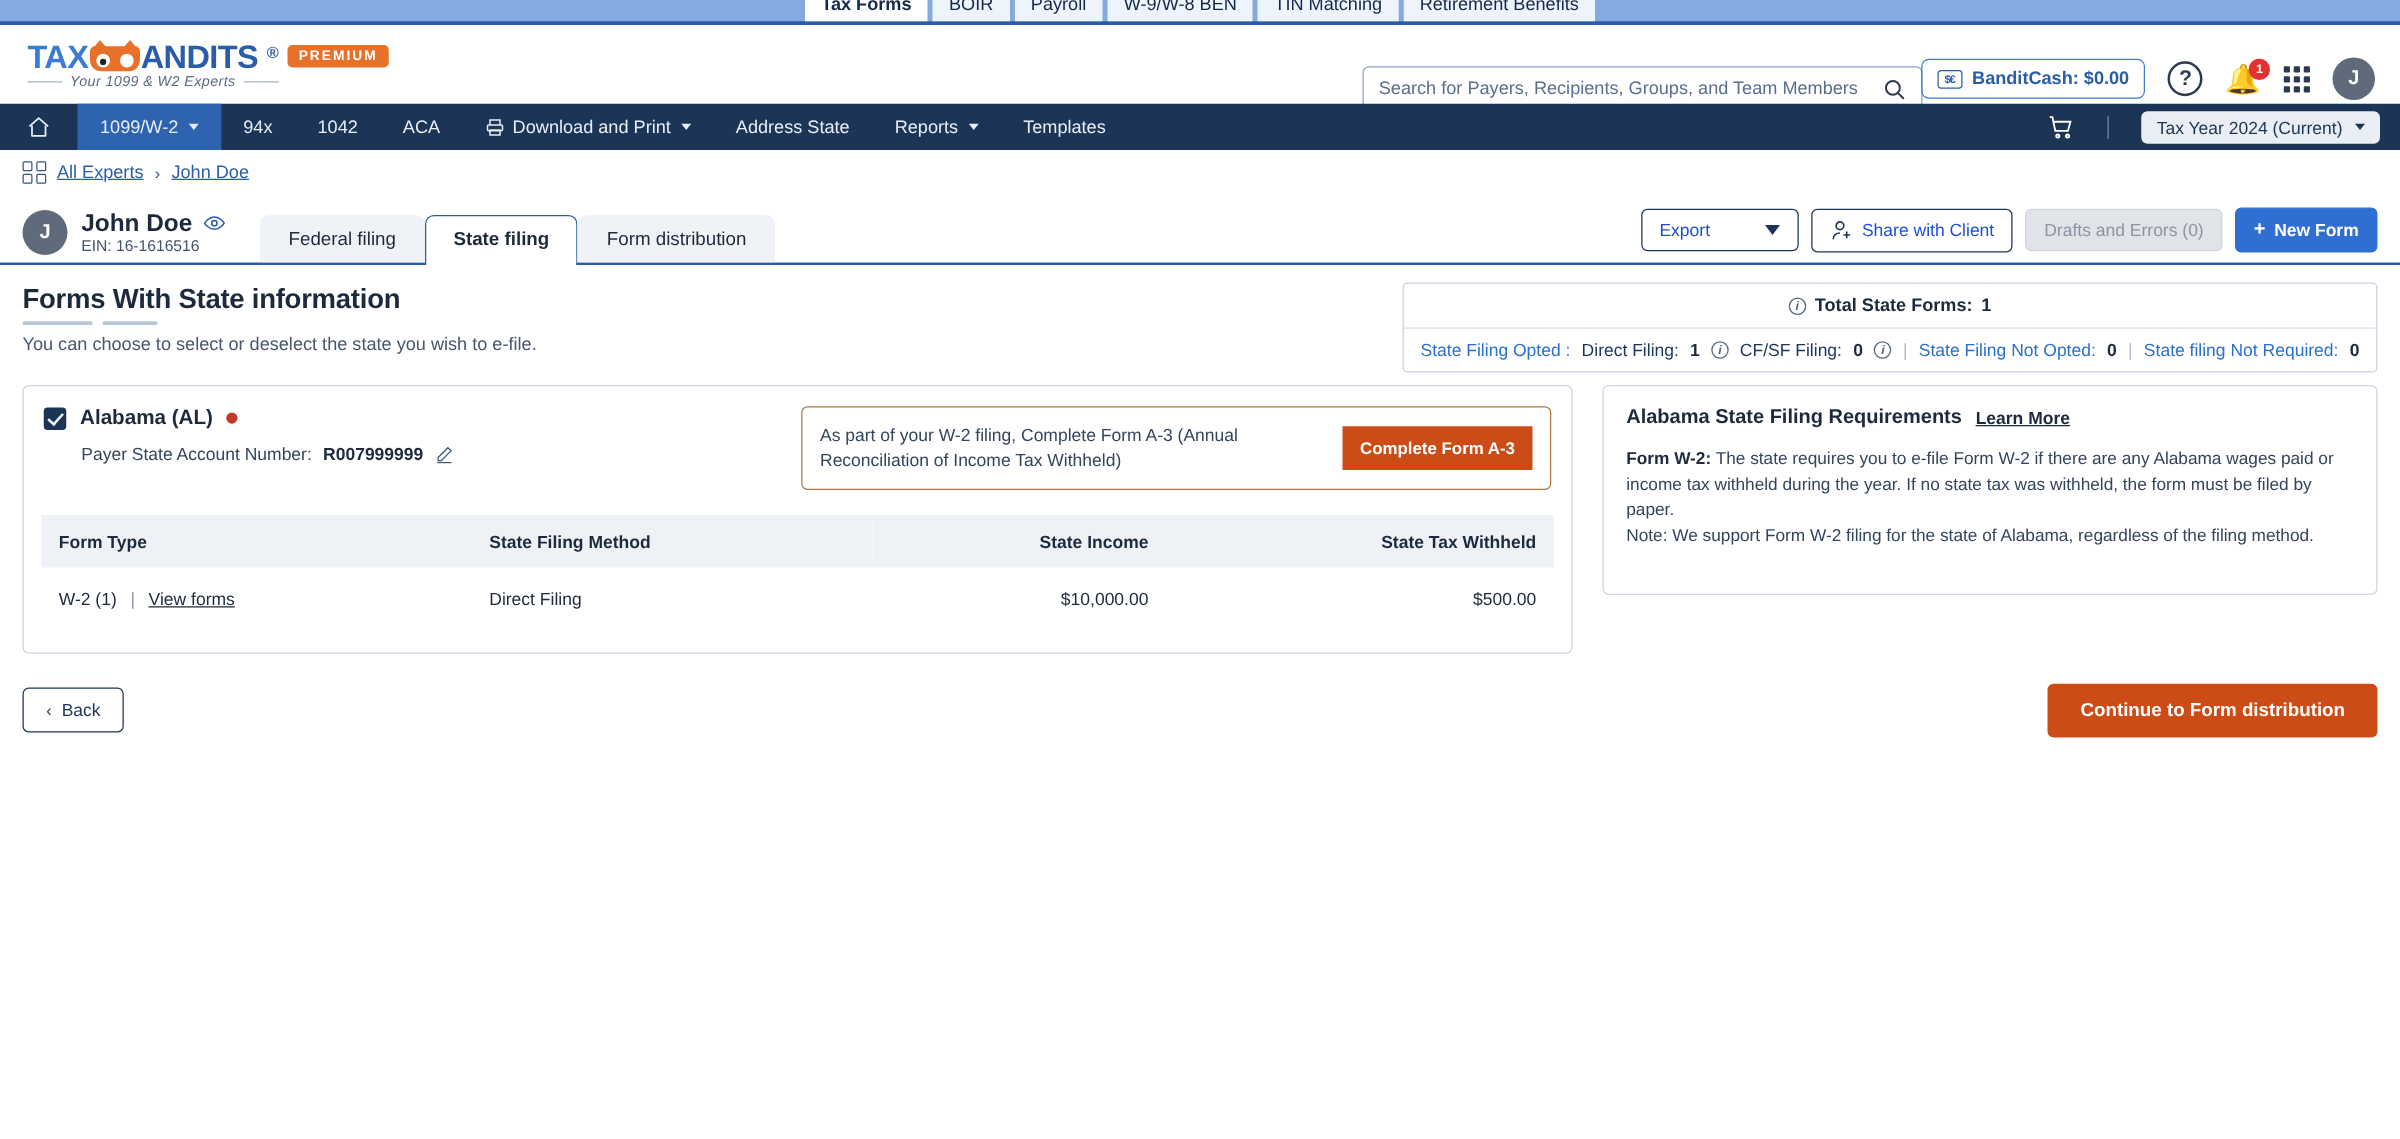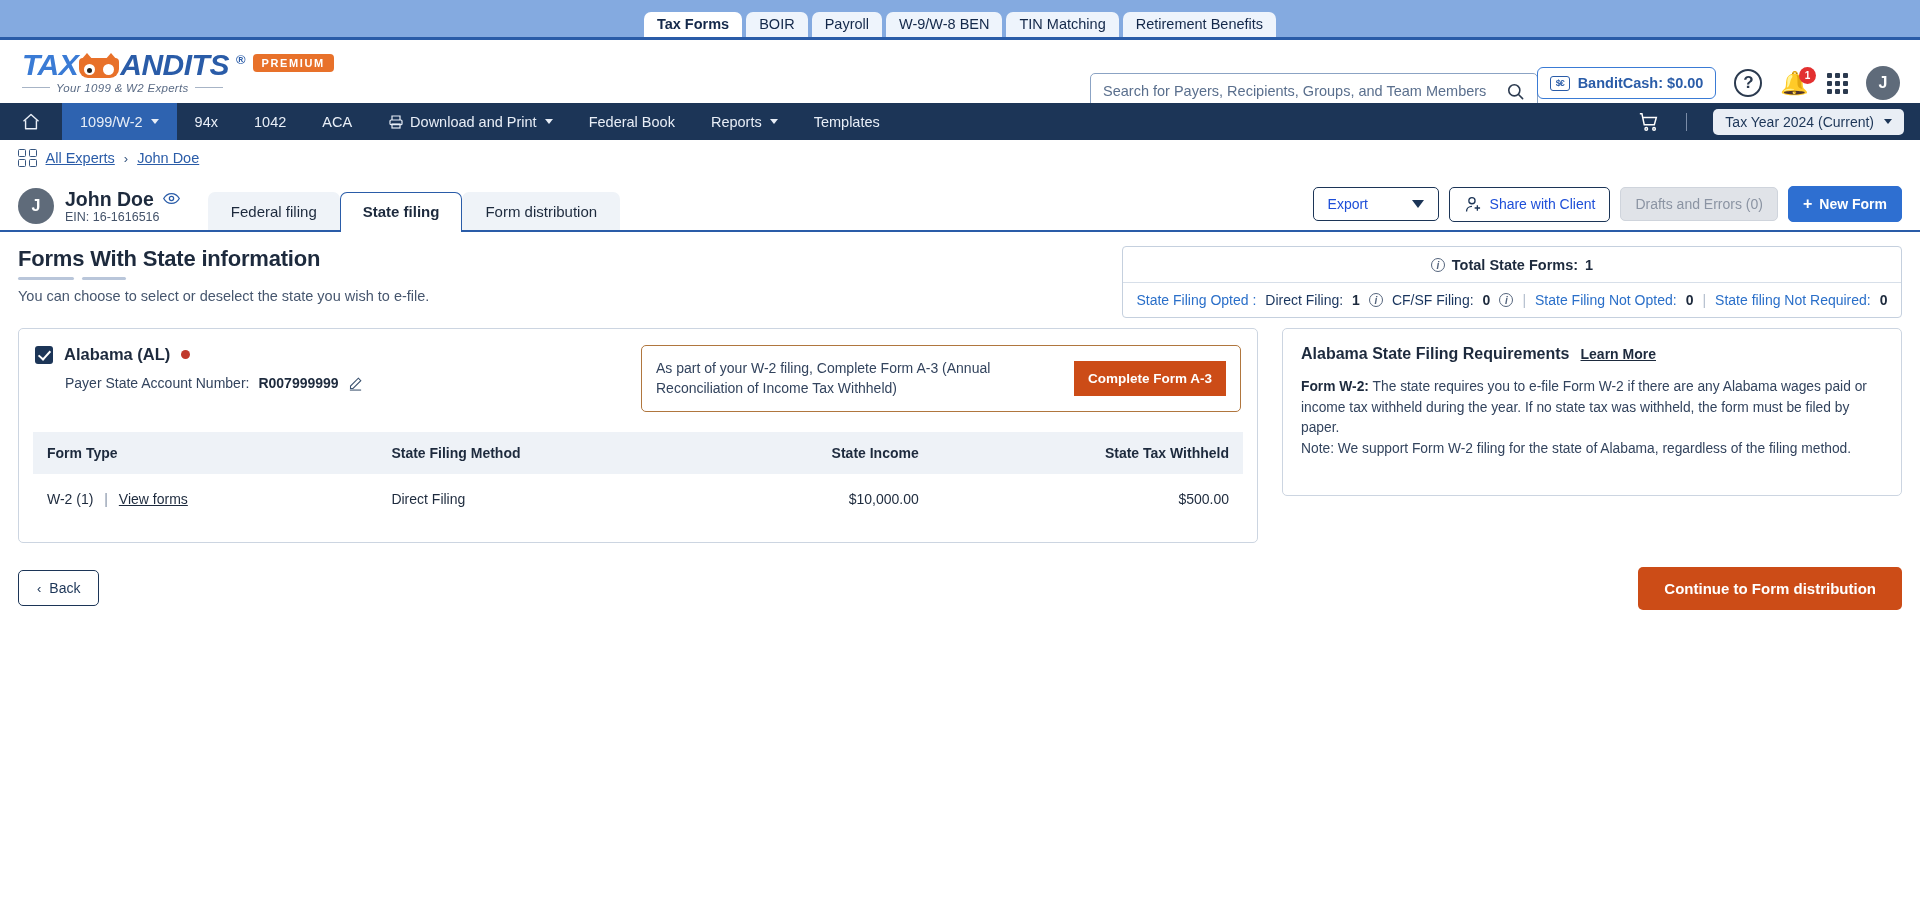--- a/index.html
+++ b/index.html
@@ -6,21 +6,21 @@
   html, body {
     width: 1920px; height: 911px;
     font-family: "Liberation Sans", sans-serif;
     background: #ffffff;
     overflow: hidden;
     color: #19355e;
   }
 
   
   .topstrip {
-    height: 40px; background: #84aae0;
+    height: 20px; background: #84aae0;
     display: flex; align-items: flex-end; justify-content: center;
     border-bottom: 3px solid #2a5ca8;
     position: relative;
   }
   .ptabs { display: flex; gap: 4px; align-items: flex-end; }
   .ptab {
     background: #eef4fc; color: #13284a;
     font-size: 14.5px; padding: 5px 13px 6px;
     border-radius: 7px 7px 0 0; line-height: 1;
     white-space: nowrap; cursor: pointer;
@@ -29,22 +29,22 @@
 
   
   .header {
     height: 63px; background: #fff;
     display: flex; align-items: center; padding: 0 22px;
     position: relative;
   }
   .logo-wrap { display: flex; flex-direction: column; gap: 2px; }
   .logo-line { display: flex; align-items: flex-start; gap: 7px; }
   .logo-text {
-    font-size: 30px; font-weight: 700; letter-spacing: -0.5px;
-    color: #3a7bd5; line-height: 1; position: relative; font-style: italic;
+    font-size: 26px; font-weight: 700; letter-spacing: -0.5px;
+    color: #3a7bd5; line-height: 1; position: relative;
   }
   .logo-text .dark { color: #2a5ca8; }
   .bandit-eyes {
     display: inline-block; width: 40px; height: 20px;
     background: #e8712a; border-radius: 4px 4px 9px 9px;
     position: relative; vertical-align: -3px; margin: 0 1px;
   }
   .bandit-eyes::before, .bandit-eyes::after {
     content: ''; position: absolute; top: 6px; width: 11px; height: 11px;
     background: #fff; border-radius: 50%;
@@ -317,21 +317,21 @@
   <div class="nav-item">
     <svg width="16" height="16" viewBox="0 0 24 24" fill="none" stroke="#e8eef7" stroke-width="1.8">
       <path d="M6 9V3h12v6"></path>
         <rect x="3" y="9" width="18" height="7" rx="1.5"></rect>
         <rect x="6" y="15" width="12" height="6"></rect>
     </svg>
     <span>Download and Print</span>
       <span class="caret"></span>
   </div>
   <div class="nav-item">
-    <span>Federal Book</span>
+    <span>Address State</span>
   </div>
   <div class="nav-item">
     <span>Reports</span>
       <span class="caret"></span>
   </div>
   <div class="nav-item">
     <span>Templates</span>
   </div>
 
   <div class="nav-right">

